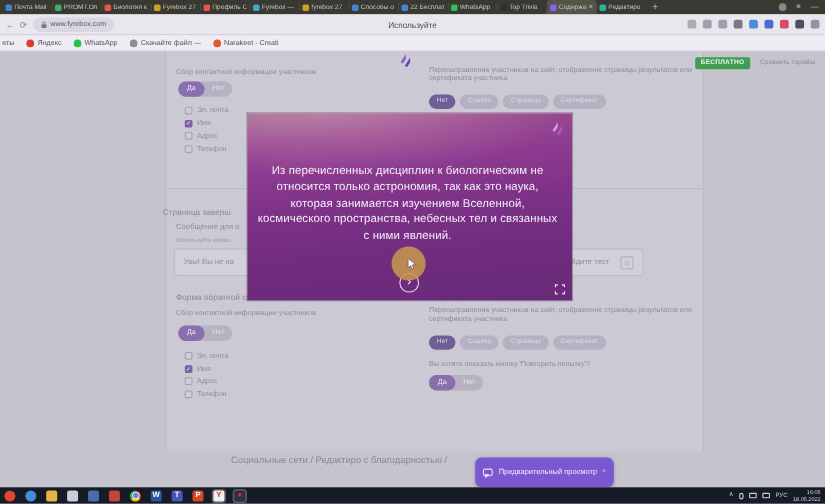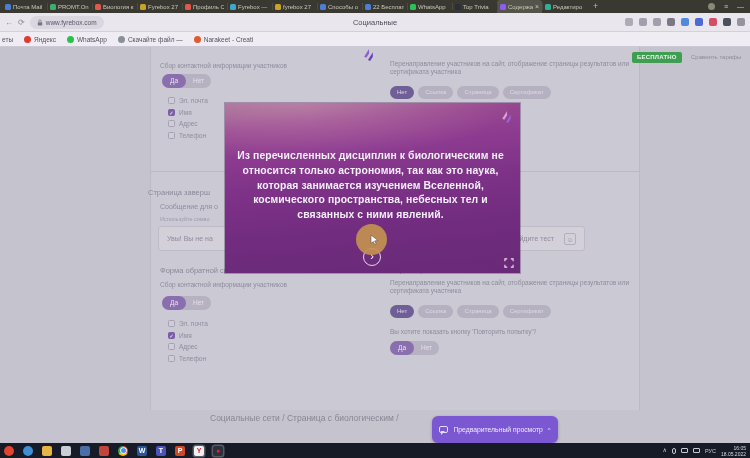--- a/index.html
+++ b/index.html
@@ -81,21 +81,21 @@
   .bubble{width:9px;height:7px;border:1px solid #e6dffc;border-radius:2px;position:relative;flex:none}
   .bubble::after{content:"";position:absolute;left:1px;bottom:-3px;width:0;height:0;border:2px solid transparent;border-top-color:#e6dffc;border-left-color:#e6dffc}
   .pbcaret{font-size:6px}
 
   
   .modal{position:absolute;left:225px;top:56px;width:295px;height:170px;z-index:20;
     background:
       radial-gradient(120% 55% at 25% 0%, rgba(225,175,195,.38), transparent 60%),
       linear-gradient(175deg,#a06a92 0%,#97478f 14%,#8d3b90 28%,#7d3287 48%,#712c7f 72%,#682a78 100%);
     box-shadow:0 0 0 1px rgba(80,35,95,.35)}
-  .mtext{position:absolute;left:9px;right:13px;top:46px;text-align:center;font-size:10.4px;line-height:1.42;color:#f4eff8;font-weight:700;letter-spacing:.1px}
+  .mtext{position:absolute;left:9px;right:13px;top:46px;text-align:center;font-size:10.4px;line-height:1.42;color:#f4eff8;font-weight:400;letter-spacing:.1px}
   .mlogo{position:absolute;right:7px;top:7px;width:13px;height:13px;opacity:.95}
   .nextbtn{position:absolute;left:138px;top:145px;width:18px;height:18px;border:1px solid rgba(255,255,255,.8);border-radius:50%;color:#fff;font-size:11px;line-height:15px;text-align:center}
   .hotspot{position:absolute;left:131px;top:121px;width:31px;height:31px;border-radius:50%;background:rgba(196,146,80,.9)}
   .cursor{position:absolute;left:145px;top:131px;z-index:5}
   .fsicon{position:absolute;right:6px;bottom:5px;width:10px;height:10px}
 
   
   .taskbar{position:absolute;left:0;right:0;bottom:0;height:15px;background:#161b27;display:flex;align-items:center;gap:9px;padding:0 4px;z-index:50}
   #tbicons{display:flex;gap:9px;align-items:center}
   .ticon{width:10px;height:10px;border-radius:2px;font-size:7px;line-height:10px;text-align:center;color:#fff;font-weight:bold;flex:none}
@@ -182,21 +182,21 @@
   <div class="toolbar">
     <span class="navic">←</span>
     <span class="navic">⟳</span>
     <div class="urlpill">
       <svg class="lock" width="6" height="9" viewBox="0 0 8 10">
           <rect x="1" y="4.5" width="6" height="4.5" rx="1" fill="#7a7784"></rect>
           <path d="M2.5 4.5V3a1.5 1.5 0 0 1 3 0v1.5" fill="none" stroke="#7a7784" stroke-width="1"></path>
         </svg>
       <span class="url">www.fyrebox.com</span>
     </div>
-    <span class="pagetitle">Социальные</span>
+    <span class="pagetitle">Используйте</span>
     <div class="exticons" id="extIcons">
         <span class="exi" style="background: rgb(167, 164, 176);"></span>
         <span class="exi" style="background: rgb(154, 151, 164);"></span>
         <span class="exi" style="background: rgb(154, 151, 164);"></span>
         <span class="exi" style="background: rgb(110, 107, 120);"></span>
         <span class="exi" style="background: rgb(63, 127, 217);"></span>
         <span class="exi" style="background: rgb(59, 91, 208);"></span>
         <span class="exi" style="background: rgb(212, 59, 85);"></span>
         <span class="exi" style="background: rgb(58, 63, 74);"></span>
         <span class="exi" style="background: rgb(141, 138, 150);"></span>
@@ -309,21 +309,21 @@
         <span class="pillbtn">Ссылка</span>
         <span class="pillbtn">Страница</span>
         <span class="pillbtn">Сертификат</span>
       </div>
     <div class="retryq">Вы хотите показать кнопку 'Повторить попытку'?</div>
     <div class="toggle t3">
       <span class="ton">Да</span>
       <span class="toff">Нет</span>
     </div>
 
-    <div class="footer-links">Социальные сети / Страница с биологическим /</div>
+    <div class="footer-links">Социальные сети / Редактиро с благодарностью /</div>
     <div class="previewbtn">
       <span class="bubble"></span>
       <span class="pblabel">Предварительный просмотр</span>
       <span class="pbcaret">^</span>
     </div>
 
     <div class="modal">
       <svg class="mlogo" viewBox="0 0 12 12">
         <path d="M2 8 L6.5 1 L6.5 5 L4 9 Z" fill="#e0a0d8"></path>
           <path d="M5.5 11 L10 4 L10 8 L7.5 12 Z" fill="#a060d8"></path>

